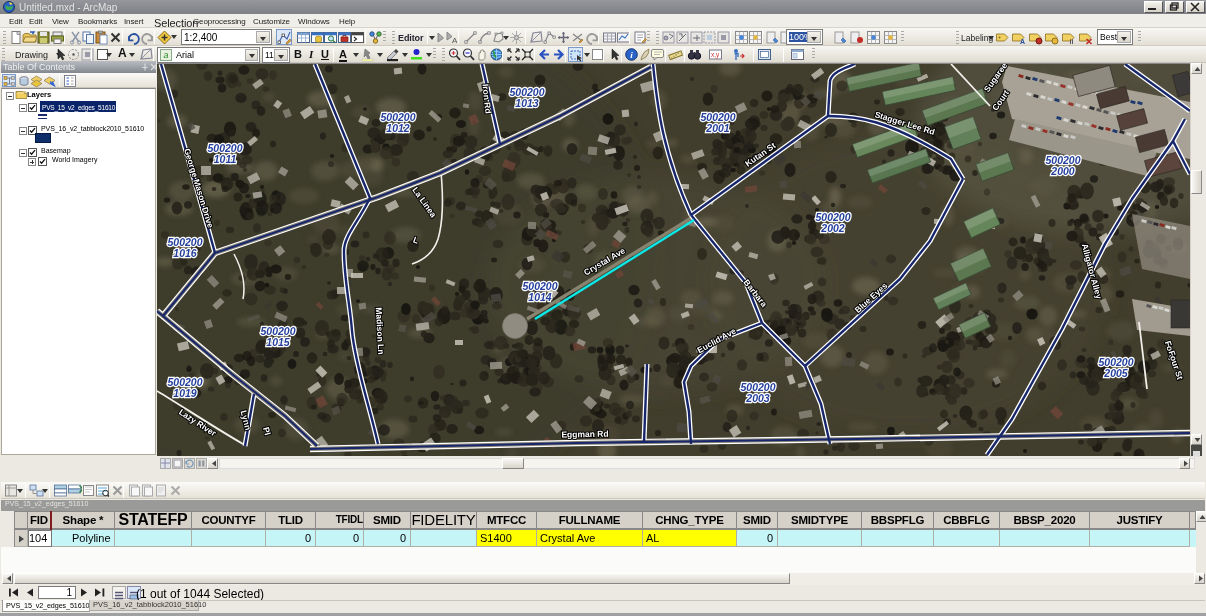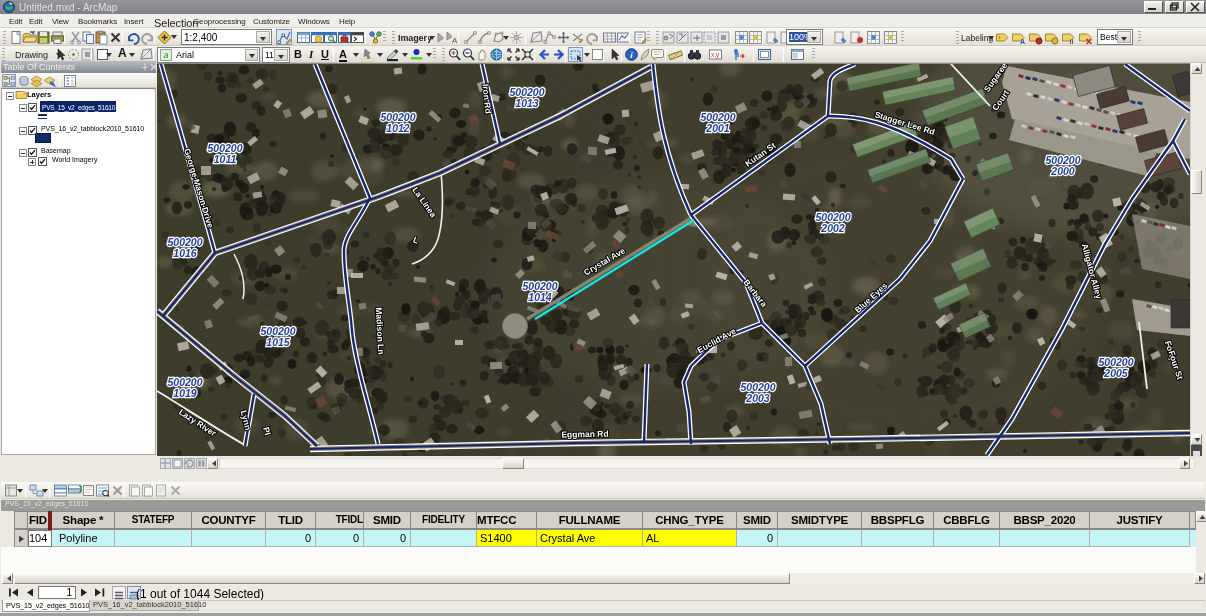--- a/index.html
+++ b/index.html
@@ -128,21 +128,21 @@
     </svg></div>
 <div style="position:absolute;left:365px;top:30px;width:1px;height:14px;background:#b8b4aa;border-right:1px solid #fff"></div>
 <div style="position:absolute;left:368px;top:30px;width:15px;height:15px;"><svg width="15" height="15" viewBox="0 0 15 15" xmlns="http://www.w3.org/2000/svg">
       <circle cx="4" cy="4" r="2.2" fill="#4a86d8" stroke="#28548a"></circle>
       <circle cx="11" cy="4" r="2.2" fill="#58b858" stroke="#2f7030"></circle>
       <circle cx="7.5" cy="11" r="2.2" fill="#e8b83c" stroke="#8a6d1f"></circle>
       <path d="M5.5,5.5 L7,9 M9.5,5.5 L8,9" stroke="#555" stroke-width="0.9"></path>
     </svg></div>
 <div style="position:absolute;left:383px;top:31px;width:3px;height:12px;background:repeating-linear-gradient(to bottom,#aaa 0,#aaa 1px,transparent 1px,transparent 3px);"></div>
 <div style="position:absolute;left:392px;top:31px;width:3px;height:14px;background:repeating-linear-gradient(to bottom,#aaa 0,#aaa 1px,transparent 1px,transparent 3px);"></div>
-<span class="abs" style="left:398px;top:33px;font-size:9px;font-weight:bold;color:#223;letter-spacing:-0.1px">Imagery</span>
+<span class="abs" style="left:398px;top:33px;font-size:9px;font-weight:bold;color:#223;letter-spacing:-0.1px">Editor</span>
 <div style="position:absolute;left:429px;top:36px;width:0;height:0;border-left:3px solid transparent;border-right:3px solid transparent;border-top:4px solid #333"></div>
 <div style="position:absolute;left:427px;top:30px;width:1px;height:14px;background:#b8b4aa;border-right:1px solid #fff"></div>
 <div style="position:absolute;left:433px;top:30px;width:15px;height:15px;"><svg width="15" height="15" viewBox="0 0 15 15" xmlns="http://www.w3.org/2000/svg">
       <path d="M5,3 L5,12 L10.5,8 z" fill="#aaa" stroke="#888"></path>
     </svg></div>
 <div style="position:absolute;left:444px;top:30px;width:15px;height:15px;"><svg width="15" height="15" viewBox="0 0 15 15" xmlns="http://www.w3.org/2000/svg">
       <path d="M3,2 L3,10 L8,6.5 z" fill="#aaa" stroke="#888"></path>
       <text x="8" y="13" font-size="8" font-family="Liberation Sans" fill="#555">A</text>
     </svg></div>
 <div style="position:absolute;left:458px;top:30px;width:1px;height:14px;background:#b8b4aa;border-right:1px solid #fff"></div>
@@ -2461,41 +2461,41 @@
         <path d="M4,5 h6 M4,7 h6 M4,9 h4" stroke="#ccc" stroke-width="0.8"></path>
       </svg></div>
     <div style="position:absolute;left:168px;top:13px;width:15px;height:15px;"><svg width="15" height="15" viewBox="0 0 15 15" xmlns="http://www.w3.org/2000/svg">
         <path d="M3.5,3.5 L11.5,11.5 M11.5,3.5 L3.5,11.5" stroke="#aaa" stroke-width="2"></path>
       </svg></div>
     <div class="abs" style="left:1px;top:30px;width:1204px;height:11px;background:#9a9a98">
       <span style="position:absolute;left:4px;top:0;font-size:7px;color:#e2e2e0">PVS_15_v2_edges_51610</span>
     </div>
     <div class="abs" style="left:14px;top:41px;width:1182px;height:19px;background:#d5d1c8;border:1px solid #888;border-bottom:2px solid #888"></div>
     <div class="abs" style="left:14px;top:41px;width:14px;height:19px;border-right:1px solid #888"></div>
-    <div class="abs" style="left:28px;top:41px;width:24px;height:19px;border-right:4px solid #7f1d1d;text-align:center;font-size:11.5px;font-weight:bold;color:#000;line-height:18px;letter-spacing:-0.2px">FID</div>
+    <div class="abs" style="left:28px;top:41px;width:24px;height:19px;border-right:2px solid #7f1d1d;text-align:center;font-size:11.5px;font-weight:bold;color:#000;line-height:18px;letter-spacing:-0.2px">FID</div>
     <div class="abs" style="left:52px;top:41px;width:63px;height:19px;border-right:1px solid #888;text-align:center;font-size:11.5px;font-weight:bold;color:#000;line-height:18px;letter-spacing:-0.2px">Shape *</div>
-    <div class="abs" style="left:115px;top:41px;width:77px;height:19px;border-right:1px solid #888;text-align:center;font-size:10px;font-weight:bold;color:#000;line-height:18px;letter-spacing:-0.2px">STATEFP</div>
+    <div class="abs" style="left:115px;top:41px;width:77px;height:19px;border-right:1px solid #888;text-align:center;font-size:16px;font-weight:bold;color:#000;line-height:18px;letter-spacing:-0.2px">STATEFP</div>
     <div class="abs" style="left:192px;top:41px;width:74px;height:19px;border-right:1px solid #888;text-align:center;font-size:11.5px;font-weight:bold;color:#000;line-height:18px;letter-spacing:-0.2px">COUNTYF</div>
     <div class="abs" style="left:266px;top:41px;width:50px;height:19px;border-right:1px solid #888;text-align:center;font-size:11.5px;font-weight:bold;color:#000;line-height:18px;letter-spacing:-0.2px">TLID</div>
     <div class="abs" style="left:316px;top:41px;width:48px;height:30px;border-right:1px solid #888;text-align:right;font-size:10px;font-weight:bold;color:#000;line-height:18px;letter-spacing:-0.2px">TFIDL</div>
     <div class="abs" style="left:364px;top:41px;width:47px;height:19px;border-right:1px solid #888;text-align:center;font-size:11.5px;font-weight:bold;color:#000;line-height:18px;letter-spacing:-0.2px">SMID</div>
-    <div class="abs" style="left:411px;top:41px;width:66px;height:19px;border-right:1px solid #888;text-align:center;font-size:10px;font-weight:bold;color:#000;line-height:18px;letter-spacing:-0.2px">FIDELITY</div>
-    <div class="abs" style="left:477px;top:41px;width:60px;height:19px;border-right:1px solid #888;font-size:11.5px;font-weight:bold;color:#000;line-height:18px;letter-spacing:-0.2px">MTFCC</div>
+    <div class="abs" style="left:411px;top:41px;width:66px;height:19px;border-right:1px solid #888;text-align:center;font-size:15px;font-weight:normal;color:#000;line-height:18px;letter-spacing:-0.2px">FIDELITY</div>
+    <div class="abs" style="left:477px;top:41px;width:60px;height:19px;border-right:1px solid #888;text-align:center;font-size:11.5px;font-weight:bold;color:#000;line-height:18px;letter-spacing:-0.2px">MTFCC</div>
     <div class="abs" style="left:537px;top:41px;width:106px;height:19px;border-right:1px solid #888;text-align:center;font-size:11.5px;font-weight:bold;color:#000;line-height:18px;letter-spacing:-0.2px">FULLNAME</div>
     <div class="abs" style="left:643px;top:41px;width:94px;height:19px;border-right:1px solid #888;text-align:center;font-size:11.5px;font-weight:bold;color:#000;line-height:18px;letter-spacing:-0.2px">CHNG_TYPE</div>
     <div class="abs" style="left:737px;top:41px;width:41px;height:19px;border-right:1px solid #888;text-align:center;font-size:11.5px;font-weight:bold;color:#000;line-height:18px;letter-spacing:-0.2px">SMID</div>
     <div class="abs" style="left:778px;top:41px;width:84px;height:19px;border-right:1px solid #888;text-align:center;font-size:11.5px;font-weight:bold;color:#000;line-height:18px;letter-spacing:-0.2px">SMIDTYPE</div>
     <div class="abs" style="left:862px;top:41px;width:72px;height:19px;border-right:1px solid #888;text-align:center;font-size:11.5px;font-weight:bold;color:#000;line-height:18px;letter-spacing:-0.2px">BBSPFLG</div>
     <div class="abs" style="left:934px;top:41px;width:66px;height:19px;border-right:1px solid #888;text-align:center;font-size:11.5px;font-weight:bold;color:#000;line-height:18px;letter-spacing:-0.2px">CBBFLG</div>
     <div class="abs" style="left:1000px;top:41px;width:90px;height:19px;border-right:1px solid #888;text-align:center;font-size:11.5px;font-weight:bold;color:#000;line-height:18px;letter-spacing:-0.2px">BBSP_2020</div>
     <div class="abs" style="left:1090px;top:41px;width:100px;height:19px;border-right:1px solid #888;text-align:center;font-size:11.5px;font-weight:bold;color:#000;line-height:18px;letter-spacing:-0.2px">JUSTIFY</div>
     <div class="abs" style="left:14px;top:60px;width:1182px;height:17px;background:#c6f5f8"></div>
     <div class="abs" style="left:14px;top:60px;width:14px;height:17px;background:#d5d1c8;border-right:1px solid #b0b0a8;border-bottom:1px solid #b0b0a8;font-size:11px;color:#000;text-align:left;padding-left:3px;line-height:16px;box-sizing:border-box;white-space:nowrap;overflow:hidden"></div>
     <div class="abs" style="left:28px;top:60px;width:24px;height:17px;border-right:1px solid #b0b0a8;border-bottom:1px solid #b0b0a8;font-size:11px;color:#000;text-align:right;padding-right:4px;line-height:16px;box-sizing:border-box;white-space:nowrap;overflow:hidden">104</div>
-    <div class="abs" style="left:52px;top:60px;width:63px;height:17px;border-right:1px solid #b0b0a8;border-bottom:1px solid #b0b0a8;font-size:11px;color:#000;text-align:left;padding-left:7px;line-height:16px;box-sizing:border-box;white-space:nowrap;overflow:hidden">Polyline</div>
+    <div class="abs" style="left:52px;top:60px;width:63px;height:17px;border-right:1px solid #b0b0a8;border-bottom:1px solid #b0b0a8;font-size:11px;color:#000;text-align:left;padding-left:20px;line-height:16px;box-sizing:border-box;white-space:nowrap;overflow:hidden">Polyline</div>
     <div class="abs" style="left:115px;top:60px;width:77px;height:17px;border-right:1px solid #b0b0a8;border-bottom:1px solid #b0b0a8;font-size:11px;color:#000;text-align:left;padding-left:3px;line-height:16px;box-sizing:border-box;white-space:nowrap;overflow:hidden"></div>
     <div class="abs" style="left:192px;top:60px;width:74px;height:17px;border-right:1px solid #b0b0a8;border-bottom:1px solid #b0b0a8;font-size:11px;color:#000;text-align:left;padding-left:3px;line-height:16px;box-sizing:border-box;white-space:nowrap;overflow:hidden"></div>
     <div class="abs" style="left:266px;top:60px;width:50px;height:17px;border-right:1px solid #b0b0a8;border-bottom:1px solid #b0b0a8;font-size:11px;color:#000;text-align:right;padding-right:4px;line-height:16px;box-sizing:border-box;white-space:nowrap;overflow:hidden">0</div>
     <div class="abs" style="left:316px;top:60px;width:48px;height:17px;border-right:1px solid #b0b0a8;border-bottom:1px solid #b0b0a8;font-size:11px;color:#000;text-align:right;padding-right:4px;line-height:16px;box-sizing:border-box;white-space:nowrap;overflow:hidden">0</div>
     <div class="abs" style="left:364px;top:60px;width:47px;height:17px;border-right:1px solid #b0b0a8;border-bottom:1px solid #b0b0a8;font-size:11px;color:#000;text-align:right;padding-right:4px;line-height:16px;box-sizing:border-box;white-space:nowrap;overflow:hidden">0</div>
     <div class="abs" style="left:411px;top:60px;width:66px;height:17px;border-right:1px solid #b0b0a8;border-bottom:1px solid #b0b0a8;font-size:11px;color:#000;text-align:left;padding-left:3px;line-height:16px;box-sizing:border-box;white-space:nowrap;overflow:hidden"></div>
     <div class="abs" style="left:477px;top:60px;width:60px;height:17px;background:#ffff00;border-right:1px solid #b0b0a8;border-bottom:1px solid #b0b0a8;font-size:11px;color:#000;text-align:left;padding-left:3px;line-height:16px;box-sizing:border-box;white-space:nowrap;overflow:hidden">S1400</div>
     <div class="abs" style="left:537px;top:60px;width:106px;height:17px;background:#ffff00;border-right:1px solid #b0b0a8;border-bottom:1px solid #b0b0a8;font-size:11px;color:#000;text-align:left;padding-left:3px;line-height:16px;box-sizing:border-box;white-space:nowrap;overflow:hidden">Crystal Ave</div>
     <div class="abs" style="left:643px;top:60px;width:94px;height:17px;background:#ffff00;border-right:1px solid #b0b0a8;border-bottom:1px solid #b0b0a8;font-size:11px;color:#000;text-align:left;padding-left:3px;line-height:16px;box-sizing:border-box;white-space:nowrap;overflow:hidden">AL</div>
     <div class="abs" style="left:737px;top:60px;width:41px;height:17px;border-right:1px solid #b0b0a8;border-bottom:1px solid #b0b0a8;font-size:11px;color:#000;text-align:right;padding-right:4px;line-height:16px;box-sizing:border-box;white-space:nowrap;overflow:hidden">0</div>

